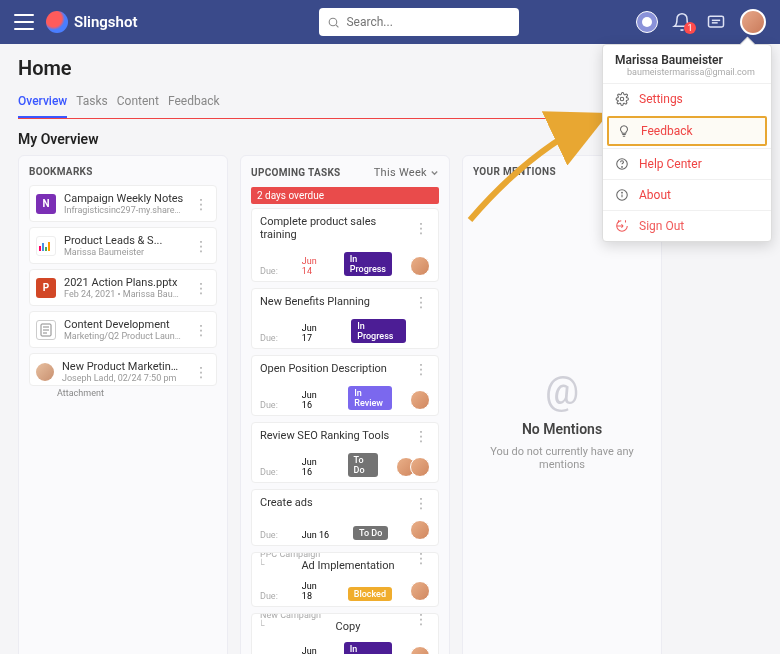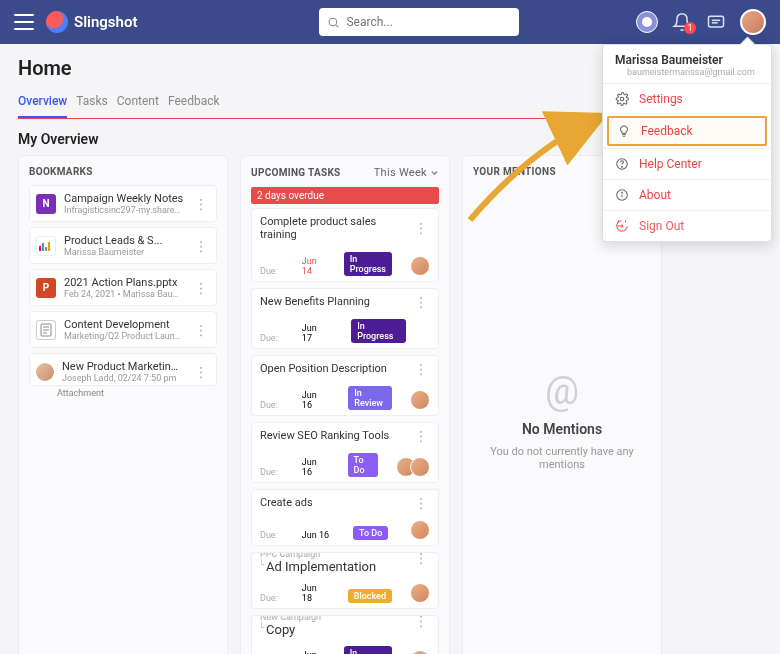--- a/index.html
+++ b/index.html
@@ -43,30 +43,30 @@
 .bm-sub { color:#999; font-size:9px; white-space:nowrap; overflow:hidden; text-overflow:ellipsis; }
 .bm-dots { color:#aaa; font-size:14px; line-height:10px; cursor:pointer; padding:0 2px; }
 .bm-att { font-size:9px; color:#888; margin-left:28px; margin-top:-3px; margin-bottom:5px; }
 .mini-avatar { width:18px; height:18px; border-radius:50%; background:linear-gradient(135deg,#eab089,#d0875f); flex-shrink:0; }
 
 .overdue { background:#e94b4b; color:#fff; font-size:10px; padding:3px 6px; border-radius:2px; margin-bottom:4px; }
 .task { background:#fff; border:1px solid #eee; border-radius:4px; margin-bottom:6px; overflow:hidden; }
 .task-head { display:flex; align-items:center; justify-content:space-between; padding:6px 8px; }
 .task-title { font-size:11px; color:#333; }
 .task-parent { font-size:9px; color:#aaa; padding:4px 8px 0 8px; }
-.task-sub-title { font-size:13px; color:#333; padding:0 8px 4px 14px; position:relative; }
+.task-sub-title { font-size:11px; color:#333; padding:0 8px 4px 14px; position:relative;text-align:center; }
 .task-sub-title::before { content:"└"; position:absolute; left:6px; color:#bbb; font-size:9px; }
 .task-foot { display:flex; align-items:flex-end; padding:5px 8px; gap:24px; }
 .due { font-size:9px; color:#aaa; }
 .due-date { font-size:9px; }
 .due-red { color:#e94b4b; }
 .pill { font-size:9px; padding:2px 6px; border-radius:3px; color:#fff; font-weight:500; }
 .pill.progress { background:#4c1d95; }
 .pill.review { background:#7b68ee; color:#fff; }
-.pill.todo { background:#8b5cf6; color:#fff; }
+.pill.todo { background:#737373; color:#fff; }
 .pill.blocked { background:#f0ad2d; color:#fff; }
 .task-avatars { margin-left:auto; display:flex; }
 .task-avatars .mini-avatar { margin-left:-6px; border:1px solid #fff; width:20px; height:20px;}
 .task-dots { color:#aaa; cursor:pointer; padding:0 2px; font-size:14px; line-height:10px;}
 
 .mentions-body { flex:1; display:flex; flex-direction:column; align-items:center; justify-content:center; text-align:center; color:#888; gap:8px; }
 .at-icon { font-size:38px; color:#d0d0d8; }
 .nm-title { font-size:14px; color:#444; font-weight:600; }
 .nm-sub { font-size:11px; color:#999; max-width:150px; }
 

